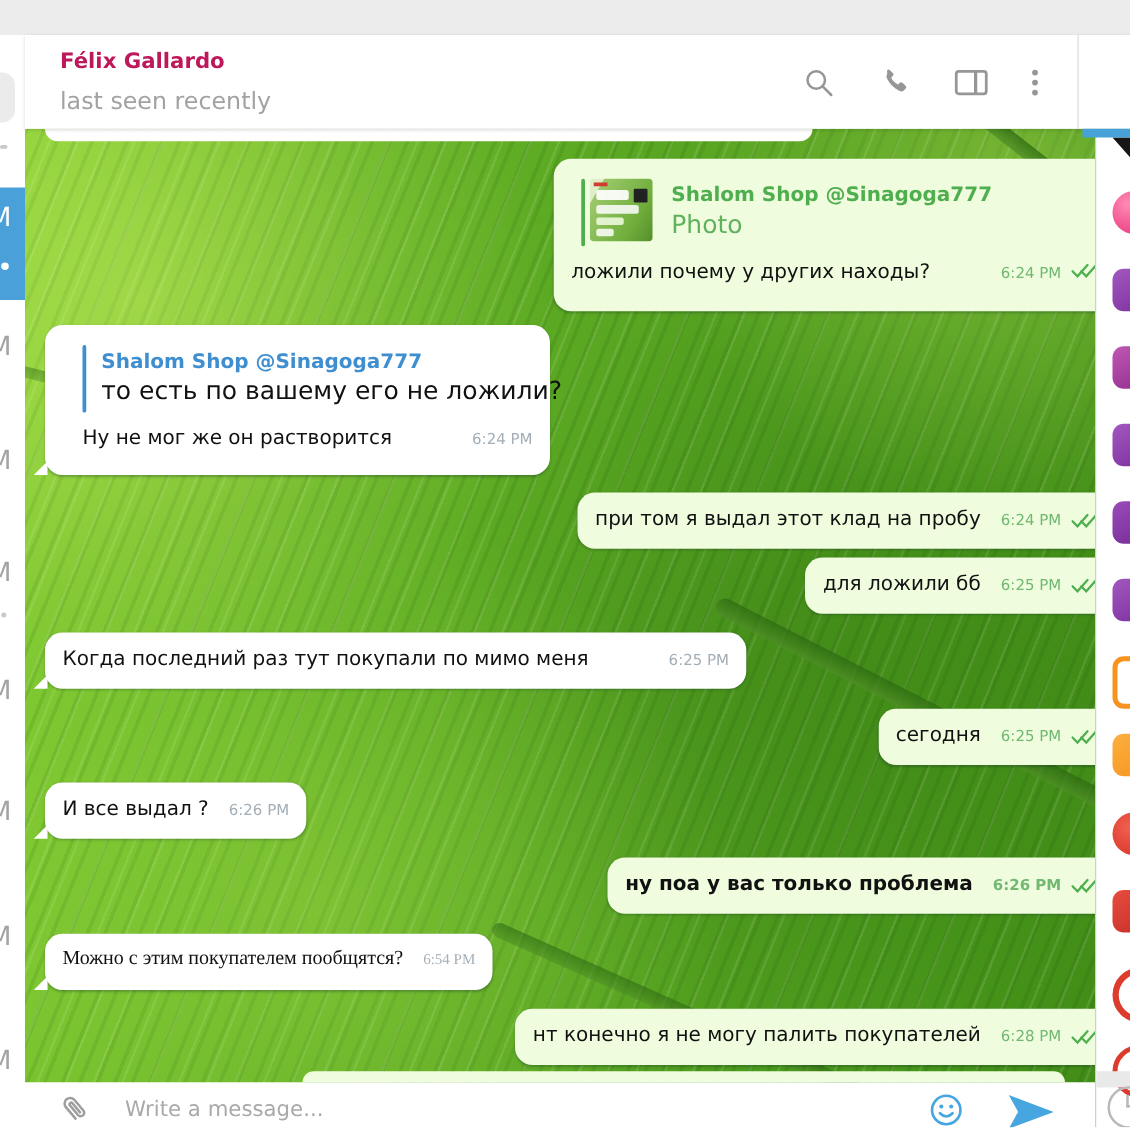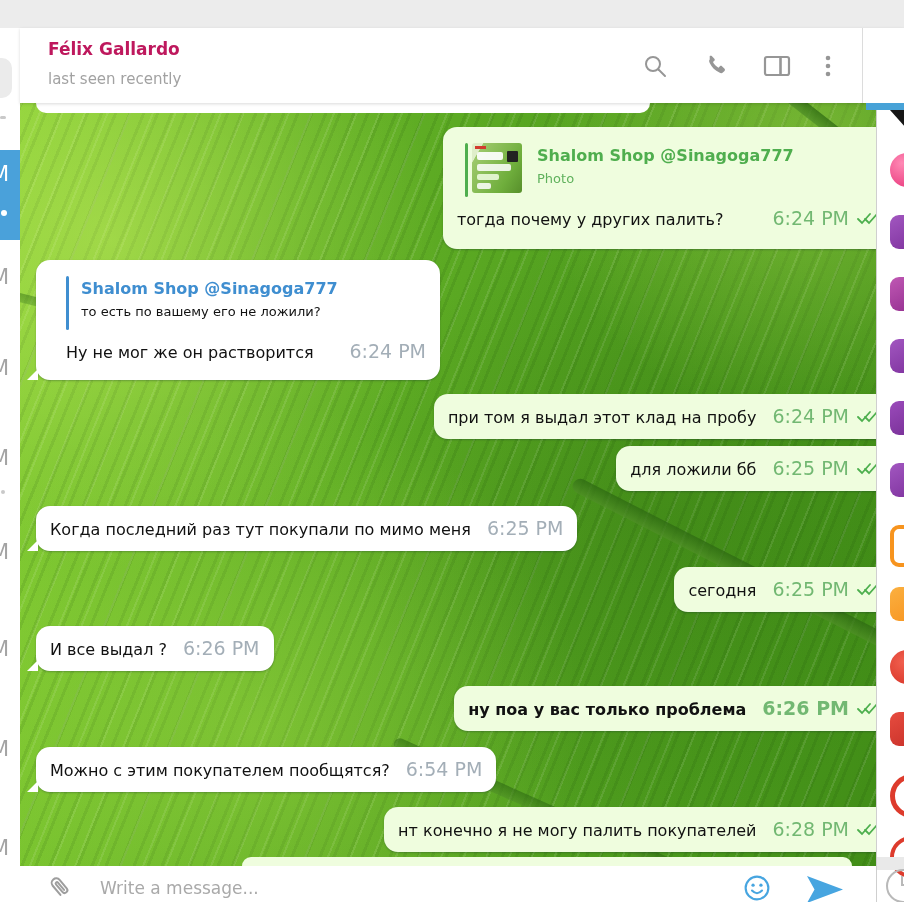--- a/index.html
+++ b/index.html
@@ -15,21 +15,21 @@
   .selrow .ltr{position:absolute;left:-9px;top:12px;font-size:21px;color:#fff;}
   .seldot{position:absolute;left:1px;top:60px;width:6px;height:6px;border-radius:50%;background:#fff;}
   .ltrgray{position:absolute;left:-9px;width:28px;font-size:21px;color:#a3a3a3;}
   .lg0{top:237px}.lg1{top:328px}.lg2{top:418px}.lg3{top:512px}.lg4{top:609px}.lg5{top:709px}.lg6{top:808px}
   .dot2{position:absolute;left:1px;top:462px;width:4px;height:4px;border-radius:50%;background:#c9c9c9;}
   
   .chathead{position:absolute;left:20px;top:28px;width:884px;height:75px;background:#fff;
             box-shadow:0 1px 3px rgba(0,0,0,.15);z-index:5;}
   .vline{position:absolute;left:842px;top:0;width:1px;height:75px;background:#dcdcdc;}
   .title{position:absolute;left:28px;top:11px;font-size:17px;font-weight:700;color:#be185d;}
-  .status{position:absolute;left:28px;top:42px;font-size:15px;color:#a2a2a2;}
+  .status{position:absolute;left:28px;top:42px;font-size:19px;color:#a2a2a2;}
   .hicon{position:absolute;top:25px;}
   .ic-search{left:622px}.ic-phone{left:683px}.ic-cols{left:743px}.ic-menu{left:803px}
   
   .leaf{position:absolute;left:20px;top:103px;width:904px;height:763px;overflow:hidden;
     background:
       radial-gradient(circle at 10% 18%,rgba(235,255,120,.35),transparent 32%),
       radial-gradient(circle at 88% 6%,rgba(225,255,110,.30),transparent 26%),
       radial-gradient(circle at 26% 82%,rgba(200,245,90,.28),transparent 36%),
       radial-gradient(circle at 70% 55%,rgba(20,70,5,.18),transparent 40%),
       repeating-linear-gradient(112deg,rgba(255,255,255,.10) 0 2px,rgba(0,0,0,0) 2px 21px),
@@ -38,61 +38,61 @@
   .stem{position:absolute;border-radius:8px;background:linear-gradient(to bottom,#2e6a12,#4f8f26);opacity:.75;}
   .stem1{left:530px;top:470px;width:430px;height:15px;transform:rotate(27deg);}
   .stem2{left:610px;top:-20px;width:300px;height:12px;transform:rotate(38deg);}
   .stem3{left:-60px;top:210px;width:280px;height:9px;transform:rotate(14deg);opacity:.45;}
   .stem4{left:360px;top:700px;width:330px;height:12px;transform:rotate(24deg);opacity:.6;}
   
   .bubble{position:absolute;background:#fff;border-radius:14px;box-shadow:0 1px 2px rgba(16,35,47,.28);
           display:flex;align-items:baseline;padding:11px 14px 12px;white-space:nowrap;font-size:16px;
           color:#111;height:45px;box-sizing:border-box;}
   .bubble.out{background:#effdde;}
-  .time{font-size:19px;color:#a3aeb7;margin-left:16px;}
+  .time{font-size:12px;color:#a3aeb7;margin-left:16px;}
   .out .time{color:#72b872;}
   .checks{margin-left:8px;align-self:center;flex:none;}
   .tl::before{content:"";position:absolute;left:-9px;bottom:0;width:0;height:0;
               border-bottom:11px solid #fff;border-left:11px solid transparent;}
   .tr::after{content:"";position:absolute;right:-9px;bottom:0;width:0;height:0;
              border-bottom:11px solid #effdde;border-right:11px solid transparent;}
   
   .bigbubble{display:block;height:122px;padding:12px 14px;}
   .qrow{display:flex;margin:4px 0 10px 8px;}
   .qbar{width:3px;height:54px;border-radius:2px;flex:none;}
   .qbar.g{background:#4fae4e;margin-right:4px;}
   .qbar.b{background:#3f8ed0;margin-right:12px;}
   .qname{font-size:16px;font-weight:700;line-height:22px;margin-top:2px;}
   .qname.g{color:#4fae4e;}.qname.b{color:#3f8ed0;}
-  .qline{font-size:13px;line-height:24px;}
+  .qline{font-size:20px;line-height:24px;}
   .qline.photo{color:#5fb15c;}
   .mrow{display:flex;align-items:baseline;}
   .pushr{margin-left:auto;}
   
   .thumb{position:relative;width:50px;height:50px;border-radius:3px;margin-right:15px;flex:none;overflow:hidden;
          background:linear-gradient(120deg,#dfeec9 0 14%,#9cc86a 15%,#6fae3c 70%,#578f2b 100%);}
   .thumb .t-red{position:absolute;left:3px;top:3px;width:11px;height:3px;background:#d23b2f;}
   .thumb .t-dark{position:absolute;right:4px;top:8px;width:11px;height:11px;background:#222;border-radius:1px;}
   .thumb .t-r1{position:absolute;left:5px;top:9px;width:26px;height:8px;background:rgba(255,255,255,.92);border-radius:2px;}
   .thumb .t-r2{position:absolute;left:5px;top:21px;width:34px;height:7px;background:rgba(255,255,255,.85);border-radius:2px;}
   .thumb .t-r3{position:absolute;left:5px;top:31px;width:22px;height:6px;background:rgba(235,250,220,.9);border-radius:2px;}
   .thumb .t-r4{position:absolute;left:5px;top:40px;width:14px;height:6px;background:rgba(255,255,255,.85);border-radius:2px;}
   
   .m-part-top{position:absolute;left:16px;top:0;width:614px;height:10px;background:#fff;
               border-radius:0 0 16px 16px;}
   .mb0{top:24px;right:31px;width:450px;}
   .mb1{top:157px;left:16px;width:404px;height:120px;padding-left:30px;}
   .mb1 .qrow{margin-left:0;}
   .mb2{top:291px;right:31px;}
   .mb3{top:343px;right:31px;}
-  .mb4{top:403px;left:16px;}
+  .mb4{top:403px;left:16px;gap:48px;}
   .mb5{top:464px;right:31px;}
   .mb6{top:523px;left:16px;}
   .mb7{top:583px;right:31px;font-weight:bold;}
-  .mb8{top:644px;left:16px;}
+  .mb8{top:644px;left:16px;font-family:Liberation Serif, serif;}
   .mb9{top:704px;right:31px;}
   .m-part-bot{position:absolute;left:222px;top:754px;width:610px;height:9px;background:#effdde;
               border-radius:14px 14px 0 0;}
   
   .composer{position:absolute;left:20px;top:866px;width:856px;height:36px;background:#fff;z-index:6;}
   .clip{position:absolute;left:24px;top:6px;}
   .placeholder{position:absolute;left:80px;top:12px;font-size:17px;color:#a9a9a9;}
   .smiley{position:absolute;left:724px;top:9px;width:26px;height:26px;}
   .send{position:absolute;left:786px;top:10px;}
   
@@ -153,21 +153,21 @@
             <div class="t-r2"></div>
             <div class="t-r3"></div>
             <div class="t-r4"></div>
         </div>
         <div>
           <div class="qname g">Shalom Shop @Sinagoga777</div>
           <div class="qline photo">Photo</div>
         </div>
       </div>
       <div class="mrow">
-        <span>тогда почему у других палить?</span>
+        <span>ложили почему у других находы?</span>
         <span class="time pushr" style="color:#72b872">6:24 PM</span>
         <svg class="checks" width="22" height="13" viewBox="0 0 22 13">
           <path d="M1 7 l4 4 L13 2" fill="none" stroke="#4daf4e" stroke-width="1.8" stroke-linecap="round"></path>
           <path d="M8 7 l4 4 L20 2" fill="none" stroke="#4daf4e" stroke-width="1.8" stroke-linecap="round"></path>
         </svg>
       </div>
     </div>
 
     <div class="bubble bigbubble tl mb1">
       <div class="qrow">

